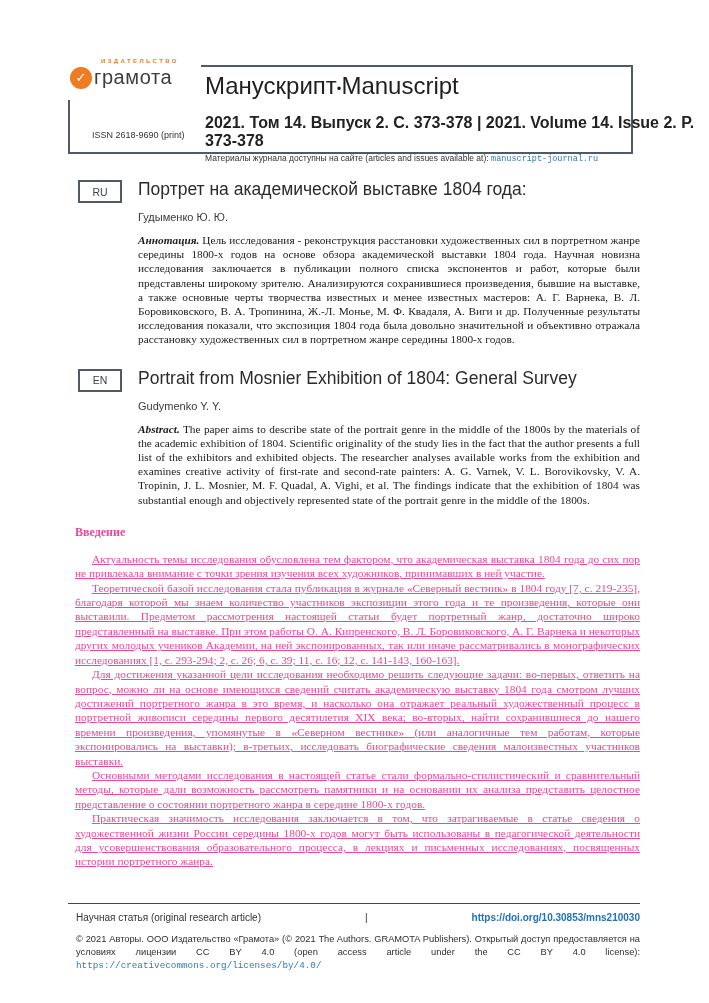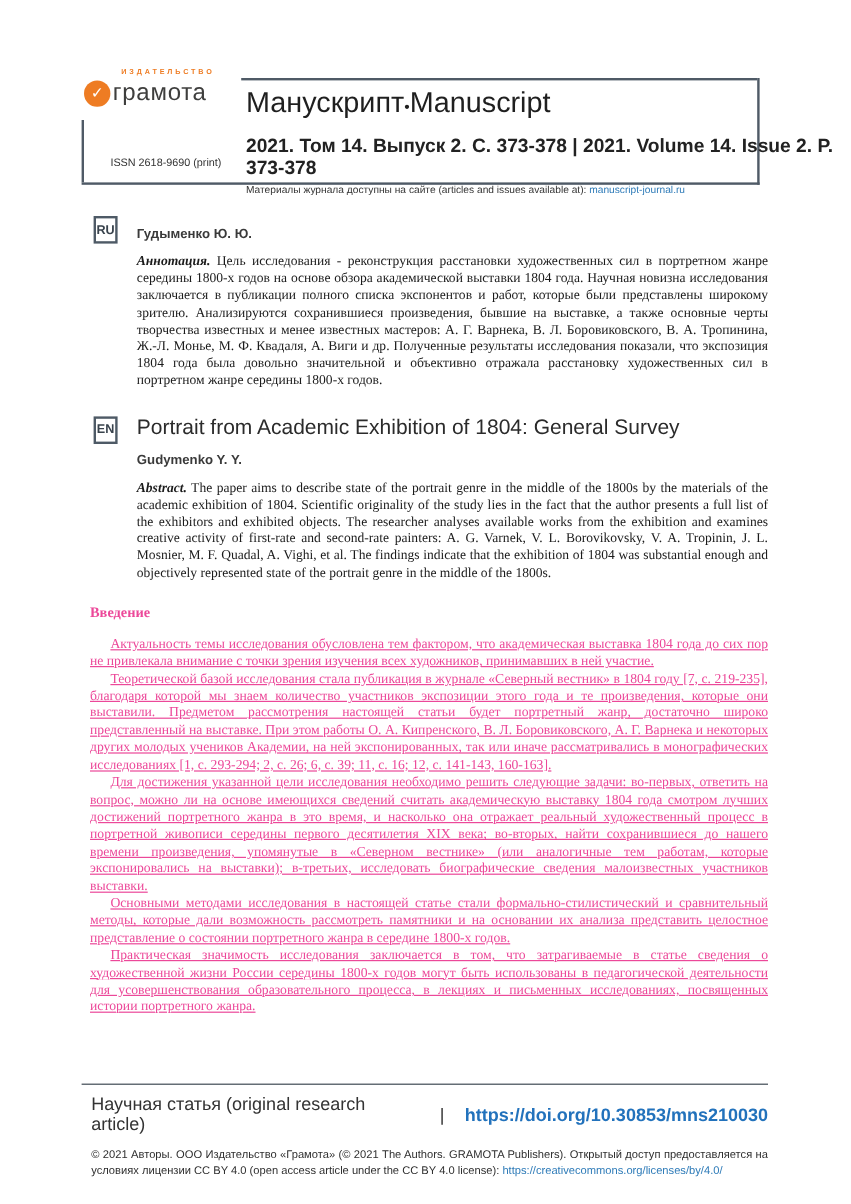--- a/index.html
+++ b/index.html
@@ -34,52 +34,52 @@
     display:flex; align-items:center; justify-content:center;
     font-size:13px; font-weight:bold; line-height:1;
   }
   .logo-brand { font-size:20px; color:#3e3e3d; letter-spacing:.6px; }
 
   .journal-head { position:absolute; left:205px; top:72px; }
   .journal-title { display:flex; align-items:center; font-size:24px; color:#1f1f1f; }
   .journal-title .dot { font-size:13px; position:relative; top:2px; }
   .volume-line { margin-top:14px; font-size:16px; font-weight:bold; color:#222; }
   .site-line { margin-top:3px; font-size:8.5px; color:#333; }
-  .link { color:#2e7bb8; }
+  .link { color:#2e7bb8;font-family:Liberation Mono, monospace; }
   .issn { position:absolute; left:92px; top:130px; font-size:9px; color:#333; }
 
   
   .article-section { display:flex; gap:16px; margin:20px 69px 0 78px; }
   .lang-badge {
-    flex:0 0 auto; width:20px; height:23px; margin-top:2px;
+    flex:0 0 auto; width:44px; height:23px; margin-top:2px;
     border:2px solid #4e5a66; color:#39434d;
     display:flex; align-items:center; justify-content:center;
-    font-size:10.5px; font-weight:bold;
+    font-size:10.5px; font-weight:normal;
   }
   .section-body { flex:1; min-width:0; }
   .article-title { font-size:17.5px; line-height:22px; color:#2b2b2b; }
-  .article-author { margin-top:11px; font-size:11px; color:#3a3a3a;font-weight:bold; }
+  .article-author { margin-top:11px; font-size:11px; color:#3a3a3a; }
   .abstract {
     margin-top:10px;
     font-family:"Liberation Serif","DejaVu Serif",serif;
     font-size:11.3px; line-height:14.2px;
     text-align:justify; color:#1b1b1b;
   }
   .abstract-label { font-weight:bold; font-style:italic; }
 
   
   .intro { margin:18px 69px 0 75px; font-family:"Liberation Serif","DejaVu Serif",serif; color:#ec4899; }
   .intro-heading { font-size:12px; font-weight:bold; }
   .intro-paras { margin-top:12px;text-decoration:underline; }
   .intro p { font-size:11.4px; line-height:14.4px; text-align:justify; text-indent:17px; }
 
   
   .footer-rule { position:absolute; left:68px; right:69px; top:903px; height:1px; background:#3f4a54; }
   .footer { position:absolute; left:76px; right:69px; top:912px; }
-  .footer-line1 { display:flex; align-items:center; font-size:15px; color:#333; }
+  .footer-line1 { display:flex; align-items:center; font-size:10px; color:#333;justify-content:space-between; }
   .footer-sep { margin:0 17px; color:#333; }
   .footer-doi { color:#2272bc; font-weight:bold; }
   .footer-copy { margin-top:10px; font-size:9.3px; line-height:13px; color:#2f2f2f; text-align:justify; }
 </style>
 </head>
 <body>
 
 <div class="page">
 
   <div class="header">
@@ -108,32 +108,33 @@
       <div class="site-line">
         <span>Материалы журнала доступны на сайте (articles and issues available at): </span><span class="link">manuscript-journal.ru</span>
       </div>
     </div>
   </div>
 
   <div class="article-section">
     <div class="lang-badge">RU</div>
     <div class="section-body">
       <div class="article-title">
+        <div>Портрет на академической выставке 1804 года:</div>
       </div>
       <div class="article-author">Гудыменко Ю. Ю.</div>
       <div class="abstract">
         <span class="abstract-label">Аннотация.</span><span> Цель исследования - реконструкция расстановки художественных сил в портретном жанре середины 1800-х годов на основе обзора академической выставки 1804 года. Научная новизна исследования заключается в публикации полного списка экспонентов и работ, которые были представлены широкому зрителю. Анализируются сохранившиеся произведения, бывшие на выставке, а также основные черты творчества известных и менее известных мастеров: А. Г. Варнека, В. Л. Боровиковского, В. А. Тропинина, Ж.-Л. Монье, М. Ф. Квадаля, А. Виги и др. Полученные результаты исследования показали, что экспозиция 1804 года была довольно значительной и объективно отражала расстановку художественных сил в портретном жанре середины 1800-х годов.</span>
       </div>
     </div>
   </div>
 
   <div class="article-section">
     <div class="lang-badge">EN</div>
     <div class="section-body">
-      <div class="article-title">Portrait from Academic Exhibition of 1804: General Survey</div>
+      <div class="article-title">Portrait from Mosnier Exhibition of 1804: General Survey</div>
       <div class="article-author">Gudymenko Y. Y.</div>
       <div class="abstract">
         <span class="abstract-label">Abstract.</span><span> The paper aims to describe state of the portrait genre in the middle of the 1800s by the materials of the academic exhibition of 1804. Scientific originality of the study lies in the fact that the author presents a full list of the exhibitors and exhibited objects. The researcher analyses available works from the exhibition and examines creative activity of first-rate and second-rate painters: A. G. Varnek, V. L. Borovikovsky, V. A. Tropinin, J. L. Mosnier, M. F. Quadal, A. Vighi, et al. The findings indicate that the exhibition of 1804 was substantial enough and objectively represented state of the portrait genre in the middle of the 1800s.</span>
       </div>
     </div>
   </div>
 
   <div class="intro">
     <div class="intro-heading">Введение</div>
     <div class="intro-paras">

